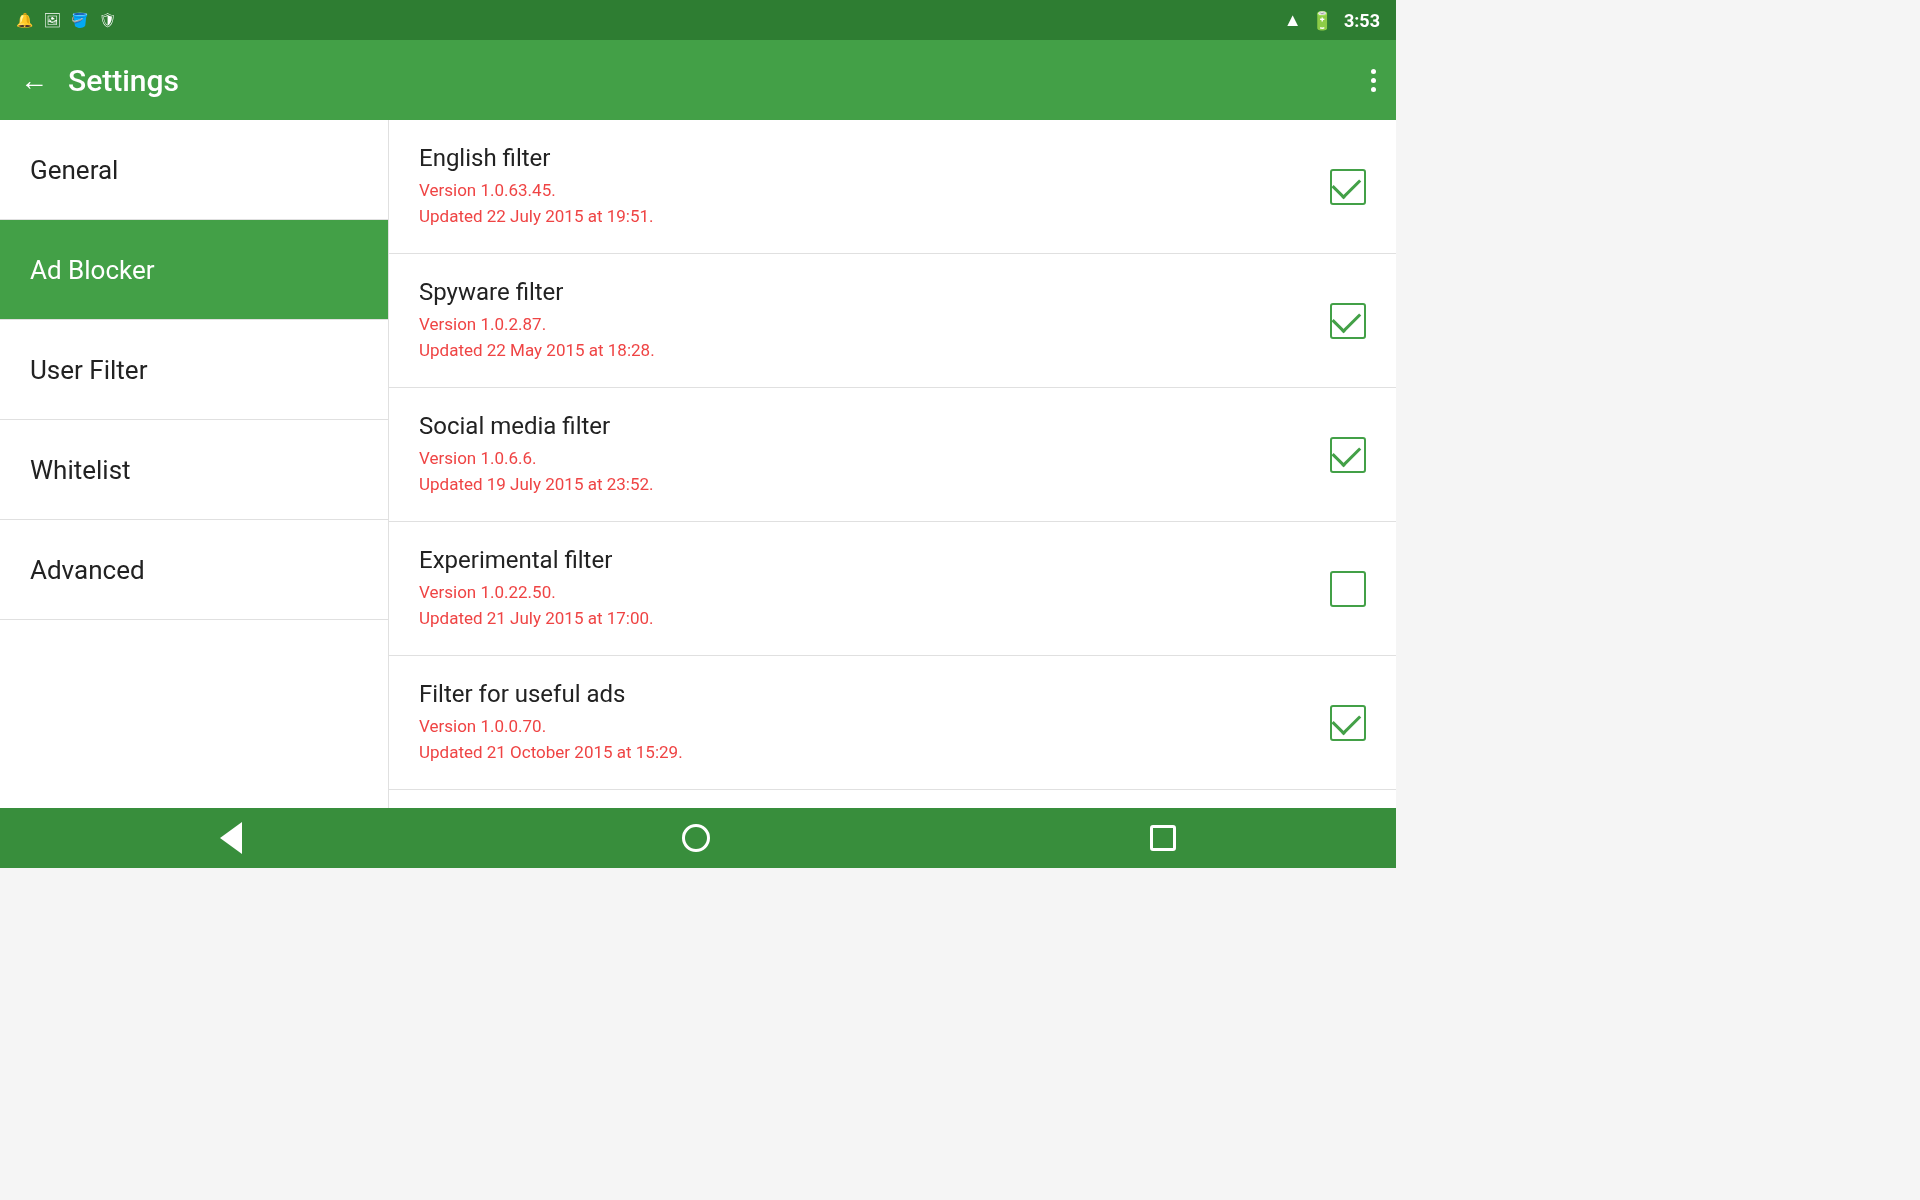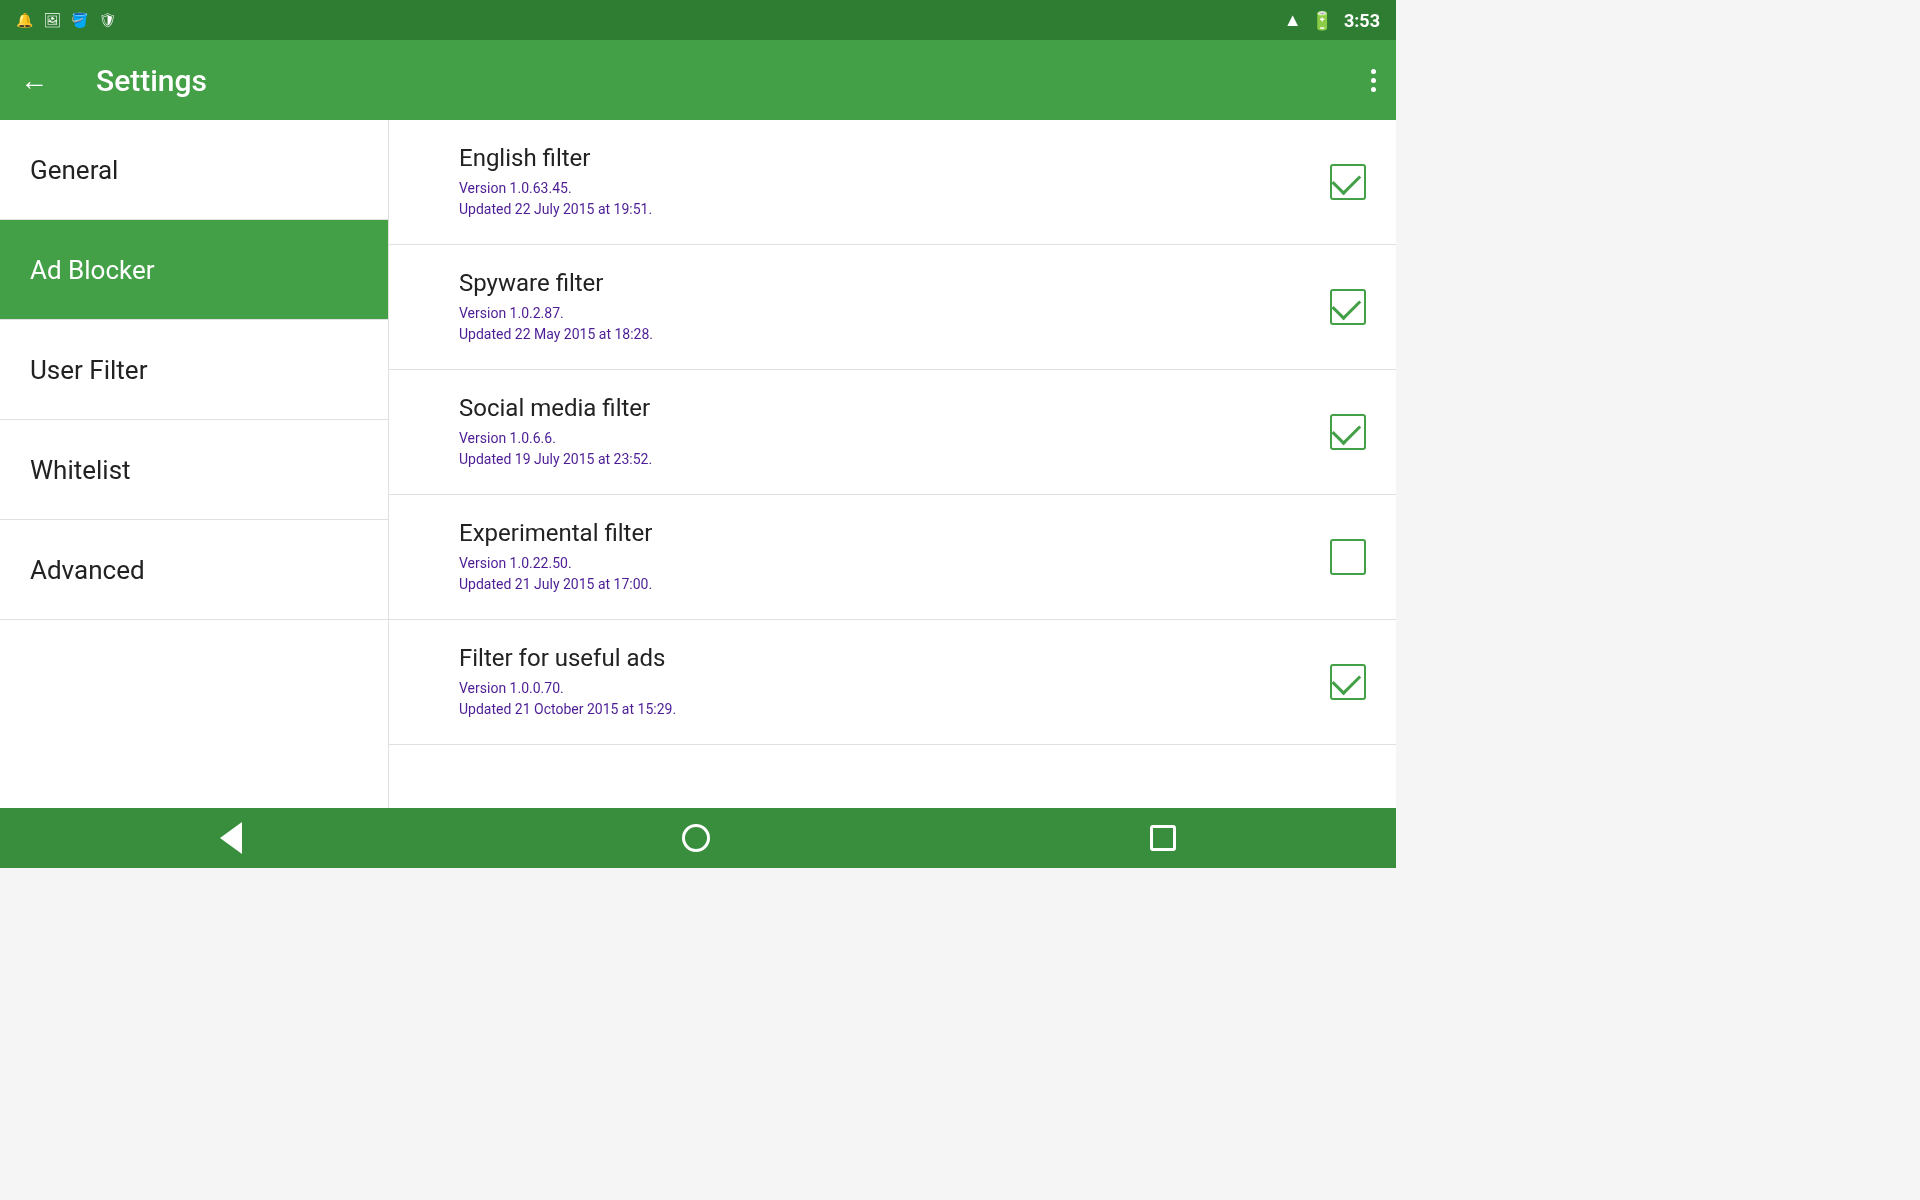--- a/index.html
+++ b/index.html
@@ -52,21 +52,20 @@
       color: white;
       font-size: 28px;
       margin-right: 20px;
       cursor: pointer;
     }
     .toolbar-title {
       color: white;
       font-size: 30px;
       font-weight: 500;
       flex: 1;
-      margin-left: 28px;
     }
     .toolbar-more {
       color: white;
       font-size: 28px;
       cursor: pointer;
       display: flex;
       flex-direction: column;
       gap: 4px;
       align-items: center;
     }
@@ -118,30 +117,29 @@
     }
     .filter-item {
       padding: 24px 30px;
       border-bottom: 1px solid #e0e0e0;
       display: flex;
       align-items: center;
       min-height: 110px;
     }
     .filter-info {
       flex: 1;
-      margin-left: 40px;
     }
     .filter-name {
       font-size: 24px;
       color: #222;
       margin-bottom: 6px;
     }
     .filter-meta {
-      font-size: 14px;
-      color: #4c1d95;
+      font-size: 17px;
+      color: #ef4444;
       line-height: 1.5;
     }
     .checkbox-container {
       margin-left: 20px;
       flex-shrink: 0;
     }
     .checkbox {
       width: 36px;
       height: 36px;
       border: 2.5px solid #43a047;

